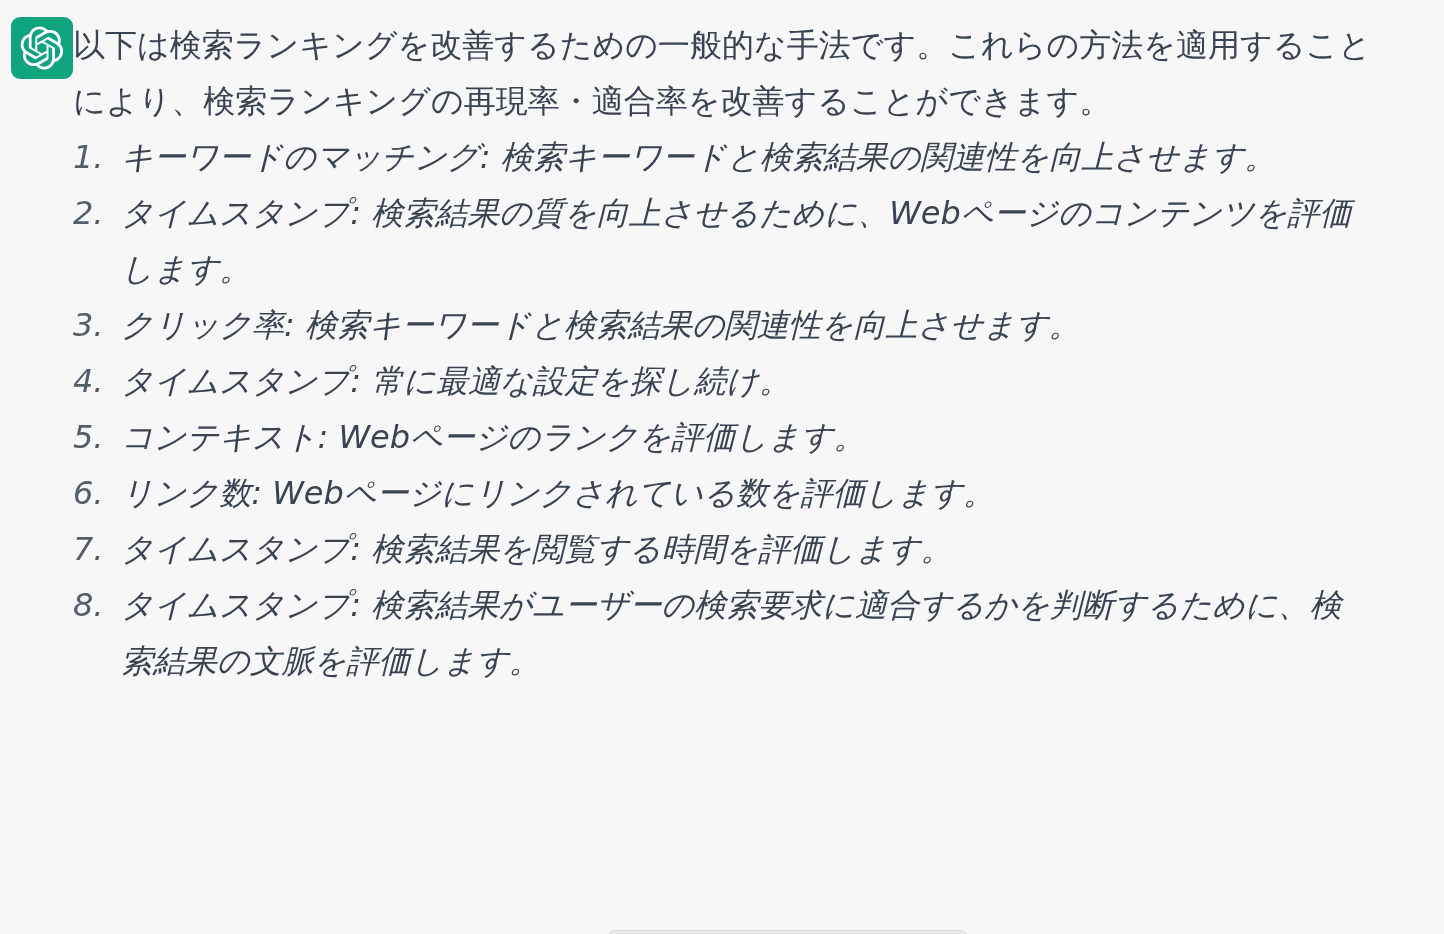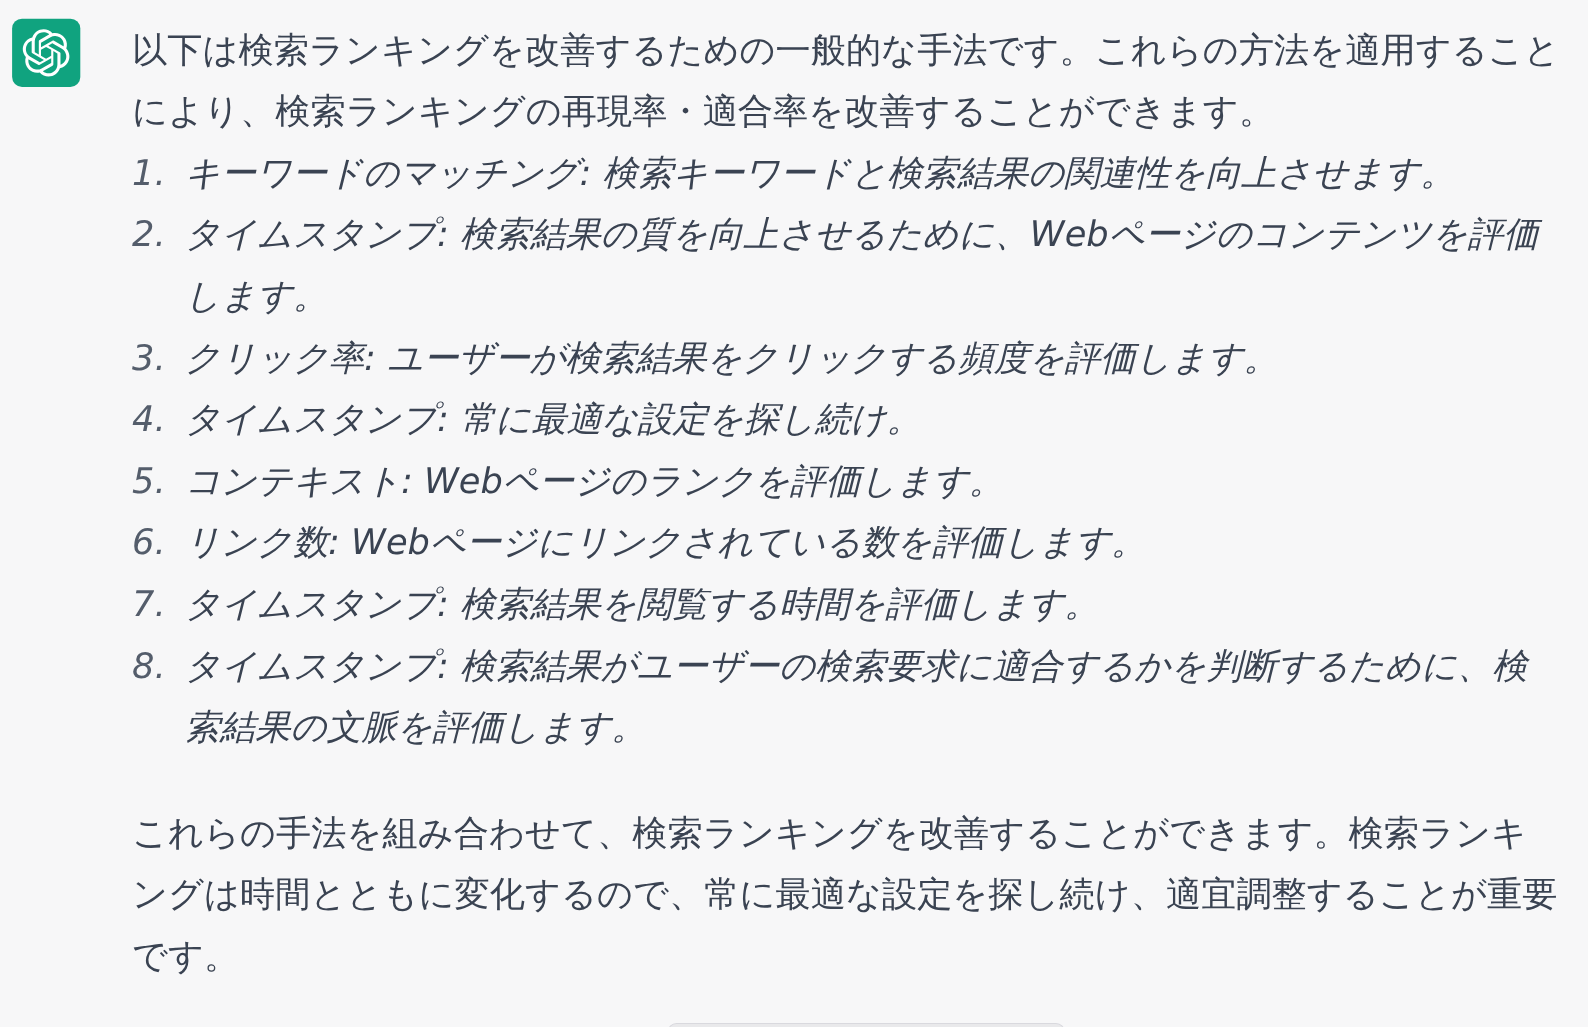--- a/index.html
+++ b/index.html
@@ -22,21 +22,20 @@
     height: 62px;
     border-radius: 9px;
     background: #10a37f;
     display: flex;
     align-items: center;
     justify-content: center;
     flex: 0 0 auto;
   }
   .avatar svg { width: 44px; height: 44px; display: block; }
   .content {
-    margin-left: 47px;
     width: 1300px;
     font-size: 32px;
     line-height: 56px;
     word-break: normal;
     overflow-wrap: break-word;
   }
   .content p { margin: 0; }
   .intro { margin-bottom: 40px; }
   ol.method-list {
     list-style: none;
@@ -78,24 +77,23 @@
       <svg viewBox="0 0 41 41" fill="#ffffff" xmlns="http://www.w3.org/2000/svg">
         <path d="M37.5324 16.8707C37.9808 15.5241 38.1363 14.0974 37.9886 12.6859C37.8409 11.2744 37.3934 9.91076 36.676 8.68622C35.6126 6.83404 33.9882 5.3676 32.0373 4.4985C30.0864 3.62941 27.9098 3.40259 25.8215 3.85078C24.8796 2.7893 23.7219 1.94125 22.4257 1.36341C21.1295 0.785575 19.7249 0.491269 18.3058 0.500197C16.1708 0.495044 14.0893 1.16803 12.3614 2.42214C10.6335 3.67624 9.34853 5.44666 8.6917 7.47815C7.30085 7.76286 5.98686 8.3414 4.8377 9.17505C3.68854 10.0087 2.73073 11.0782 2.02839 12.312C0.956464 14.1591 0.498905 16.2988 0.721698 18.4228C0.944492 20.5467 1.83612 22.5449 3.268 24.1293C2.81966 25.4759 2.66413 26.9026 2.81182 28.3141C2.95951 29.7256 3.40701 31.0892 4.12437 32.3138C5.18791 34.1659 6.8123 35.6322 8.76321 36.5013C10.7141 37.3704 12.8907 37.5973 14.979 37.1492C15.9208 38.2107 17.0786 39.0587 18.3747 39.6366C19.6709 40.2144 21.0755 40.5087 22.4946 40.4998C24.6307 40.5054 26.7133 39.8321 28.4418 38.5772C30.1704 37.3223 31.4556 35.5506 32.1119 33.5179C33.5027 33.2332 34.8167 32.6547 35.9659 31.821C37.115 30.9874 38.0728 29.9178 38.7752 28.684C39.8458 26.8371 40.3023 24.6979 40.0789 22.5748C39.8556 20.4517 38.9639 18.4544 37.5324 16.8707ZM22.4978 37.8849C20.7443 37.8874 19.0459 37.2733 17.6994 36.1501C17.7601 36.117 17.8666 36.0586 17.936 36.0161L25.9004 31.4156C26.1003 31.3019 26.2663 31.137 26.3813 30.9378C26.4964 30.7386 26.5563 30.5124 26.5549 30.2825V19.0542L29.9213 20.998C29.9389 21.0068 29.9541 21.0198 29.9656 21.0359C29.977 21.052 29.9842 21.0707 29.9867 21.0902V30.3889C29.9842 32.375 29.1946 34.2791 27.7909 35.6841C26.3872 37.0892 24.4838 37.8806 22.4978 37.8849ZM6.39227 31.0064C5.51397 29.4888 5.19742 27.7107 5.49804 25.9832C5.55718 26.0187 5.66048 26.0818 5.73461 26.1244L13.699 30.7248C13.8975 30.8408 14.1233 30.902 14.3532 30.902C14.583 30.902 14.8088 30.8408 15.0073 30.7248L24.731 25.1103V28.9979C24.7321 29.0177 24.7283 29.0376 24.7199 29.0556C24.7115 29.0736 24.6988 29.0893 24.6829 29.1012L16.6317 33.7497C14.9096 34.7416 12.8643 35.0097 10.9447 34.4954C9.02506 33.9811 7.38785 32.7263 6.39227 31.0064ZM4.29707 13.6194C5.17156 12.0998 6.55279 10.9364 8.19885 10.3327C8.19885 10.4013 8.19491 10.5228 8.19491 10.6071V19.808C8.19351 20.0378 8.25334 20.2638 8.36823 20.4629C8.48312 20.6619 8.64893 20.8267 8.84863 20.9404L18.5723 26.5542L15.206 28.4979C15.1894 28.5089 15.1703 28.5155 15.1505 28.5173C15.1307 28.5191 15.1107 28.516 15.0924 28.5082L7.04046 23.8557C5.32135 22.8601 4.06716 21.2235 3.55289 19.3046C3.03862 17.3858 3.30624 15.3413 4.29707 13.6194ZM31.955 20.0556L22.2312 14.4411L25.5976 12.4981C25.6142 12.4872 25.6333 12.4805 25.6531 12.4787C25.6729 12.4769 25.6928 12.4801 25.7111 12.4879L33.7631 17.1364C34.9967 17.849 36.0017 18.8982 36.6606 20.1613C37.3194 21.4244 37.6047 22.849 37.483 24.2684C37.3613 25.6878 36.8378 27.0432 35.9737 28.1759C35.1095 29.3086 33.9403 30.1717 32.6024 30.6641C32.6024 30.5947 32.6024 30.4733 32.6024 30.3889V21.188C32.6045 20.9586 32.5451 20.7328 32.4303 20.5342C32.3155 20.3356 32.1496 20.1715 31.955 20.0556ZM35.3055 15.0128C35.2464 14.9765 35.1431 14.9142 35.069 14.8717L27.1045 10.2712C26.906 10.1554 26.6803 10.0943 26.4504 10.0943C26.2206 10.0943 25.9948 10.1554 25.7963 10.2712L16.0726 15.8858V11.9982C16.0715 11.9783 16.0753 11.9585 16.0837 11.9405C16.0921 11.9225 16.1048 11.9068 16.1207 11.8949L24.1719 7.25025C25.4053 6.53903 26.8158 6.19376 28.2383 6.25482C29.6608 6.31589 31.0364 6.78077 32.2044 7.59508C33.3723 8.40939 34.2842 9.53945 34.8334 10.8531C35.3826 12.1667 35.5464 13.6095 35.3055 15.0128ZM14.2424 21.9419L10.8752 19.9981C10.8576 19.9893 10.8423 19.9763 10.8309 19.9602C10.8195 19.9441 10.8122 19.9254 10.8098 19.9058V10.6071C10.8107 9.18295 11.2173 7.78848 11.9819 6.58696C12.7466 5.38544 13.8377 4.42659 15.1275 3.82264C16.4173 3.21869 17.8524 2.99464 19.2649 3.1767C20.6775 3.35876 22.0089 3.93941 23.1034 4.85067C23.0427 4.88379 22.937 4.94215 22.8668 4.98473L14.9024 9.58517C14.7025 9.69878 14.5366 9.86356 14.4215 10.0626C14.3065 10.2616 14.2466 10.4877 14.2479 10.7175L14.2424 21.9419ZM16.071 17.9991L20.4018 15.4978L24.7325 17.9975V22.9985L20.4018 25.4983L16.071 22.9985V17.9991Z"></path>
       </svg>
     </span>
   </div>
   <div class="content">
     <p class="intro">以下は検索ランキングを改善するための一般的な手法です。これらの方法を適用することにより、検索ランキングの再現率・適合率を改善することができます。</p>
     <ol class="method-list">
         <li>キーワードのマッチング: 検索キーワードと検索結果の関連性を向上させます。</li>
         <li>タイムスタンプ: 検索結果の質を向上させるために、Webページのコンテンツを評価します。</li>
-        <li>クリック率: ユーザーが検索結果をクリックする頻度を評価します。</li>
+        <li>クリック率: 検索キーワードと検索結果の関連性を向上させます。</li>
         <li>タイムスタンプ: 常に最適な設定を探し続け。</li>
         <li>コンテキスト: Webページのランクを評価します。</li>
         <li>リンク数: Webページにリンクされている数を評価します。</li>
         <li>タイムスタンプ: 検索結果を閲覧する時間を評価します。</li>
         <li>タイムスタンプ: 検索結果がユーザーの検索要求に適合するかを判断するために、検索結果の文脈を評価します。</li>
       </ol>
-    <p class="closing">これらの手法を組み合わせて、検索ランキングを改善することができます。検索ランキングは時間とともに変化するので、常に最適な設定を探し続け、適宜調整することが重要です。</p>
   </div>
 </div>
 
 <div class="partial-button"></div>
 
 </body></html>

